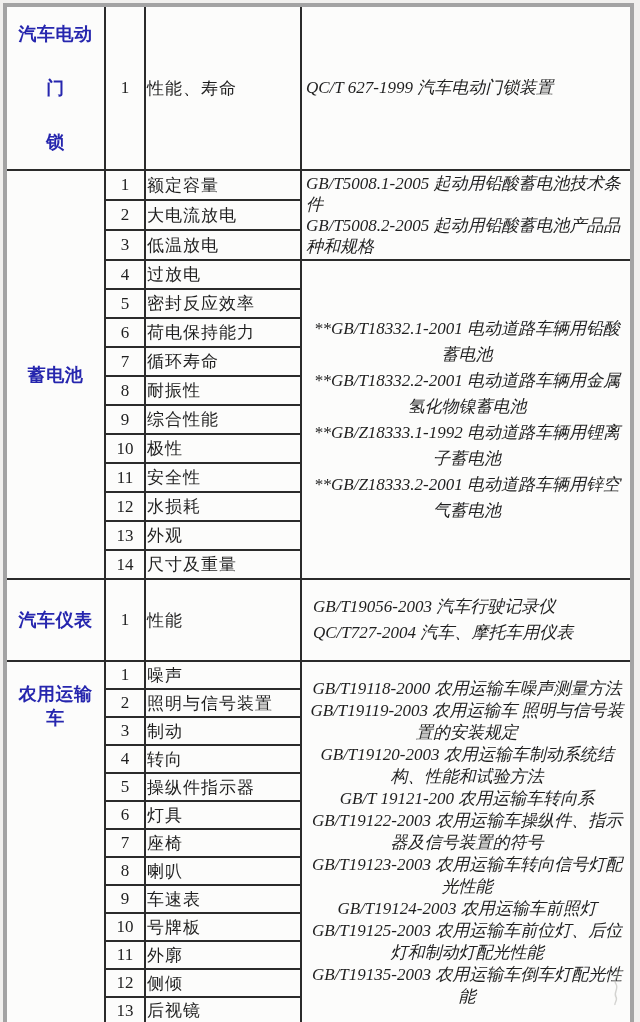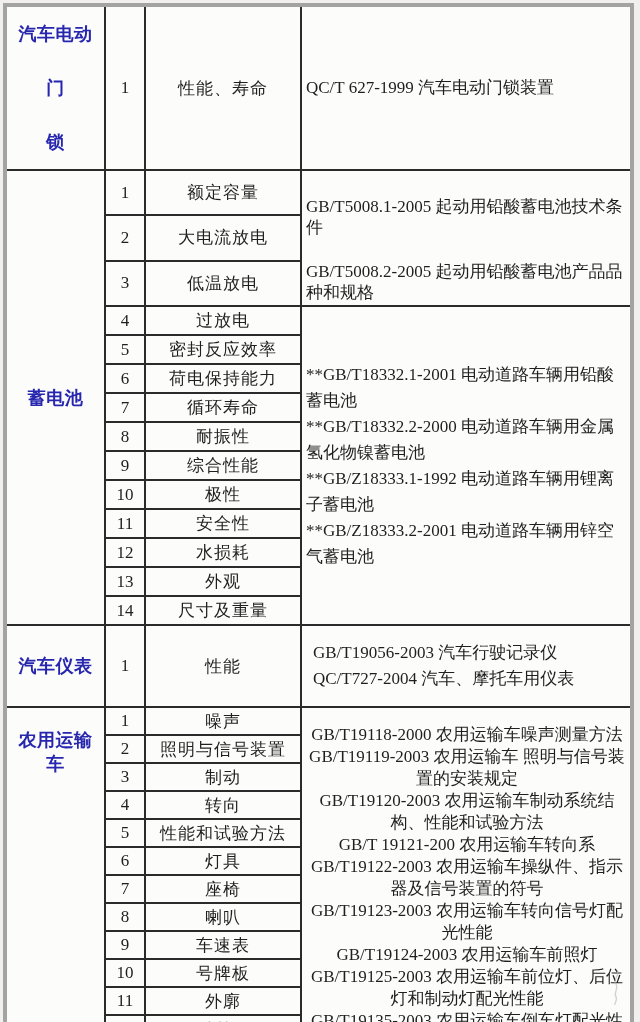--- a/index.html
+++ b/index.html
@@ -34,31 +34,32 @@
     letter-spacing:0.5px;
   }
   td.cat-lock div{line-height:54px;}
   td.cat-top{vertical-align:top;padding-top:20px;font-family:Liberation Mono, monospace;}
   td.num{
     font-size:17px;
     text-align:center;
   }
   td.item{
     font-size:17px;
-    text-align:center;
+    text-align:left;
     letter-spacing:1px;
   }
   td.std{
     font-size:17px;
     padding:2px 2px 2px 4px;
     text-align:left;
+    font-style:italic;
   }
   .std-lock div{line-height:24px;}
-  .std-a div{line-height:21px;margin-top:23px;}
-  .std-b div{line-height:26px;}
+  .std-a div{line-height:21px;}
+  .std-b div{line-height:26px;text-align:center;}
   .std-inst div{line-height:26px;margin-left:7px;}
   .std-agri div{line-height:22px;text-align:center;}
   tr.rh-lock{height:113px;}
   tr.rh-bat{height:29px;}
   tr.rh-inst{height:82px;}
   tr.rh-agri{height:28px;}
   .smudge{
     position:absolute;left:605px;top:966px;
     opacity:0.55;
   }
@@ -106,21 +107,21 @@
   </tr>
   <tr class="rh-bat">
     <td class="num">3</td>
     <td class="item">低温放电</td>
   </tr>
   <tr class="rh-bat">
     <td class="num">4</td>
     <td class="item">过放电</td>
     <td class="std std-b" rowspan="11">
       <div>**GB/T18332.1-2001 电动道路车辆用铅酸蓄电池</div>
-      <div>**GB/T18332.2-2000 电动道路车辆用金属氢化物镍蓄电池</div>
+      <div>**GB/T18332.2-2001 电动道路车辆用金属氢化物镍蓄电池</div>
       <div>**GB/Z18333.1-1992 电动道路车辆用锂离子蓄电池</div>
       <div>**GB/Z18333.2-2001  电动道路车辆用锌空气蓄电池</div>
     </td>
   </tr>
   <tr class="rh-bat">
     <td class="num">5</td>
     <td class="item">密封反应效率</td>
   </tr>
   <tr class="rh-bat">
     <td class="num">6</td>
@@ -196,21 +197,21 @@
   <tr class="rh-agri">
     <td class="num">3</td>
     <td class="item">制动</td>
   </tr>
   <tr class="rh-agri">
     <td class="num">4</td>
     <td class="item">转向</td>
   </tr>
   <tr class="rh-agri">
     <td class="num">5</td>
-    <td class="item">性能和试验方法</td>
+    <td class="item">操纵件指示器</td>
   </tr>
   <tr class="rh-agri">
     <td class="num">6</td>
     <td class="item">灯具</td>
   </tr>
   <tr class="rh-agri">
     <td class="num">7</td>
     <td class="item">座椅</td>
   </tr>
   <tr class="rh-agri">

